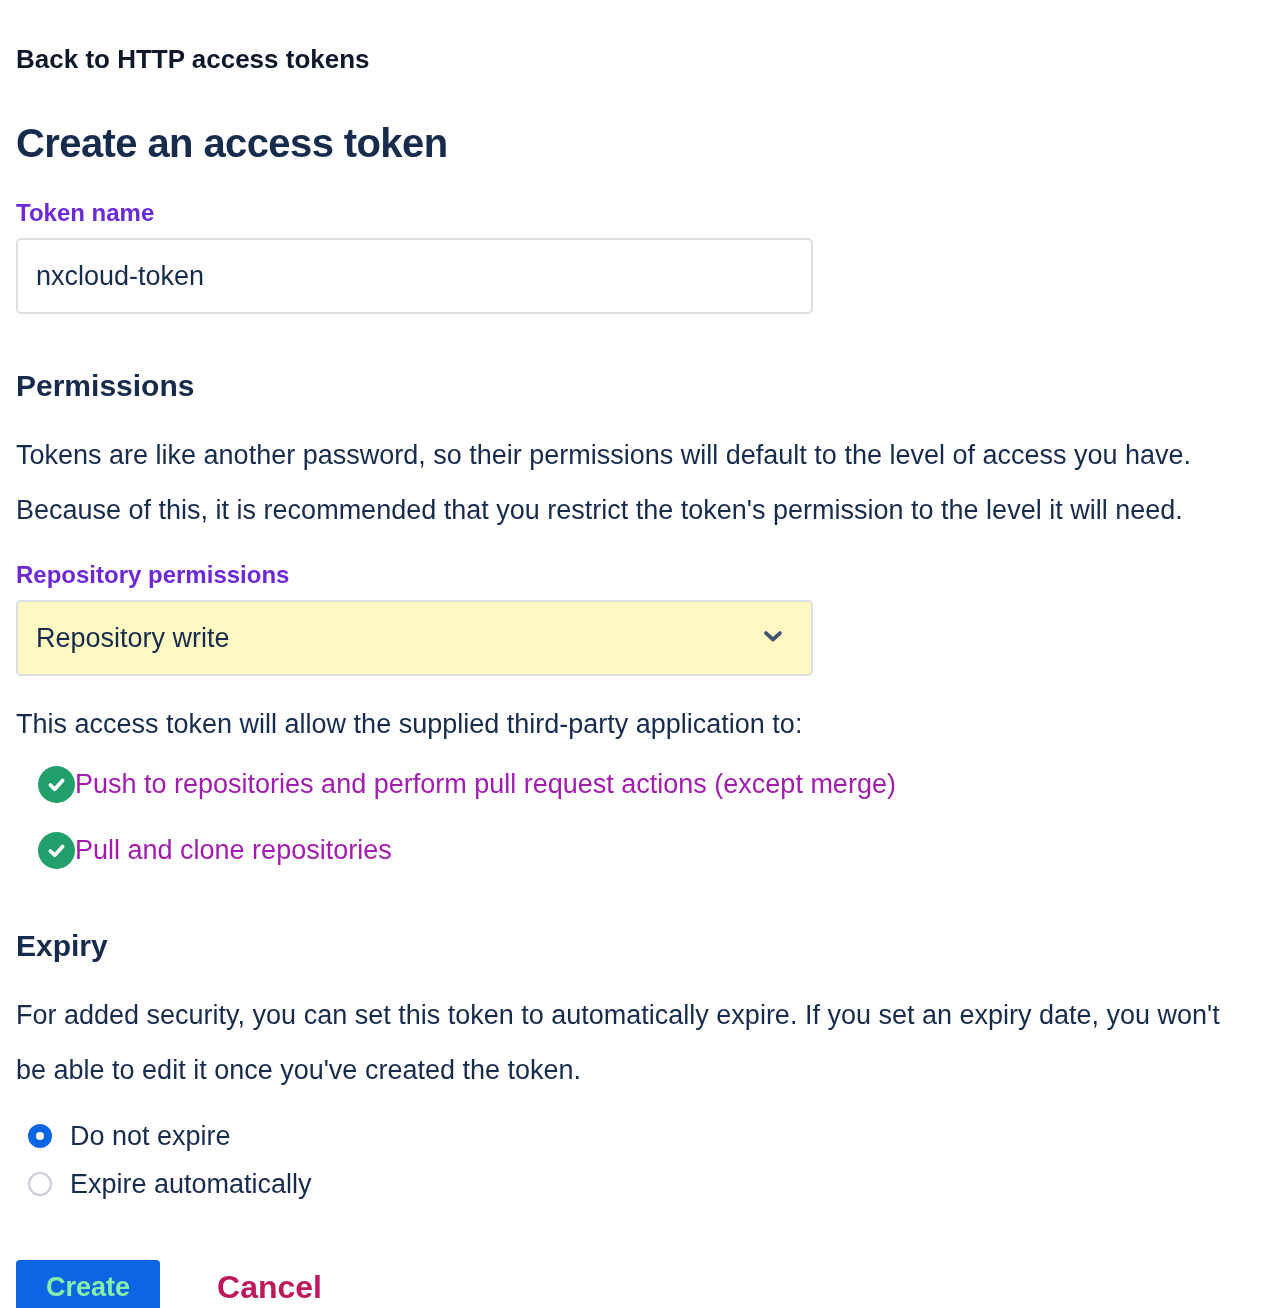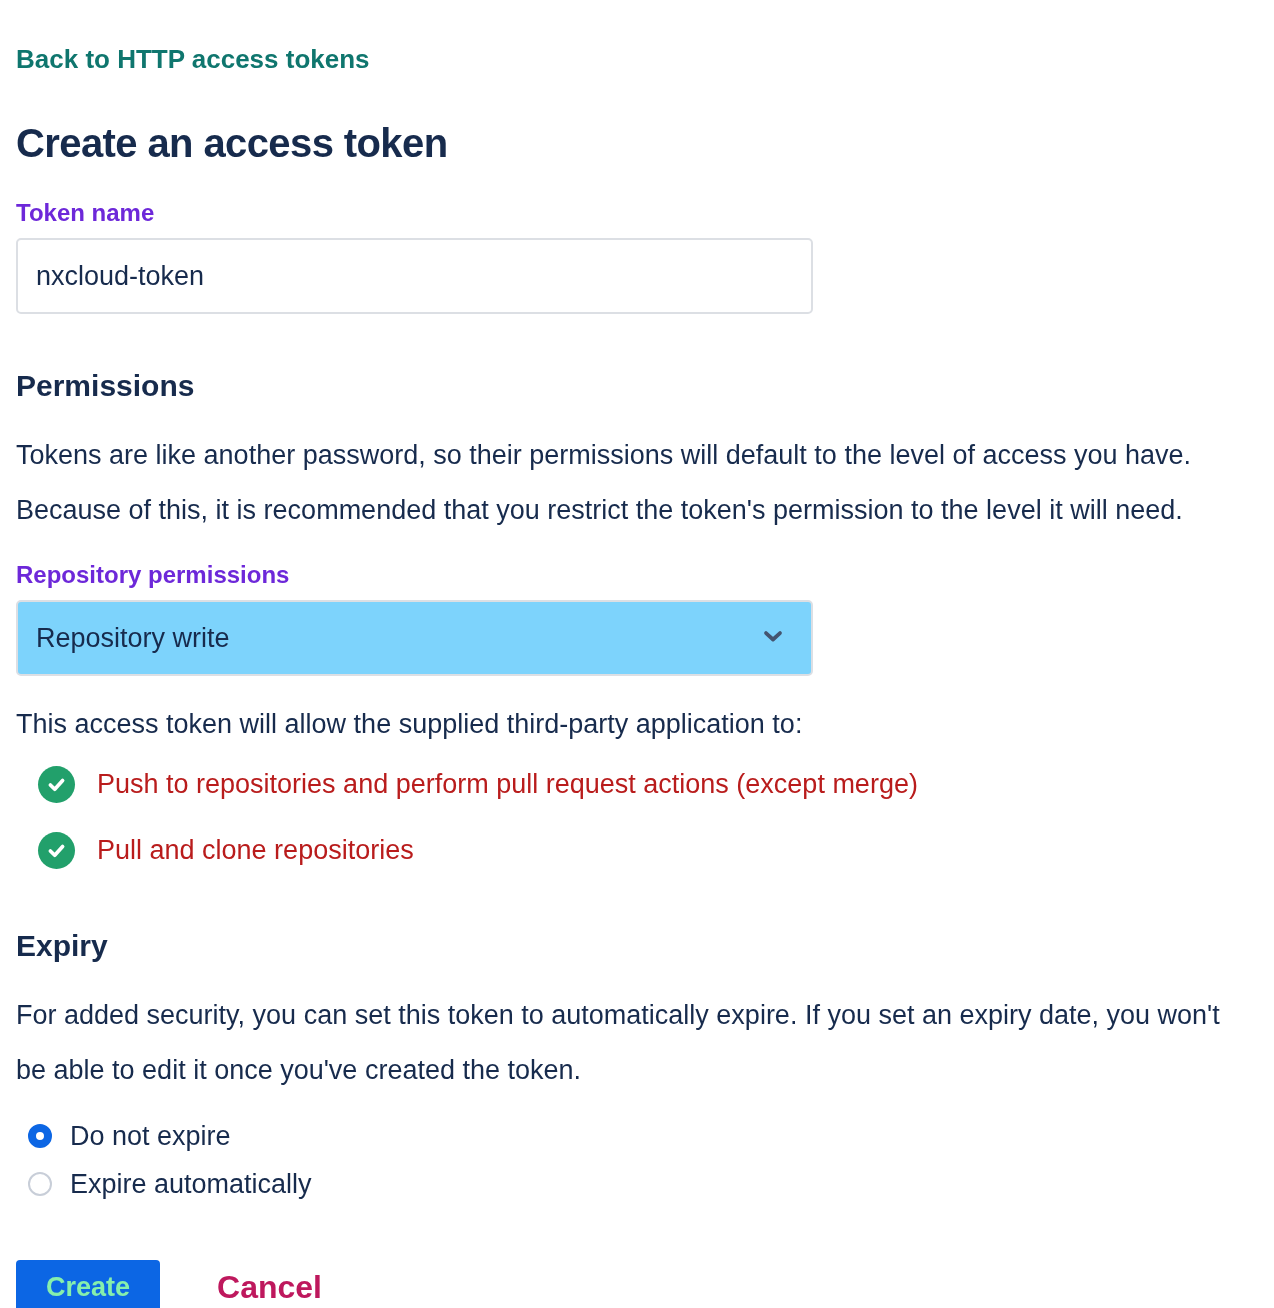--- a/index.html
+++ b/index.html
@@ -11,21 +11,21 @@
     color: #172B4D;
     overflow: hidden;
   }
   .container { padding: 44px 16px 0 16px; }
 
   
   .back-link {
     display: inline-block;
     font-size: 26px;
     font-weight: 700;
-    color: #0f766e;
+    color: #0f172a;
     text-decoration: none;
     line-height: 30px;
     cursor: pointer;
   }
 
   
   h1.page-title {
     margin-top: 48px;
     font-size: 40px;
     font-weight: 700;
@@ -78,21 +78,21 @@
     max-width: 1215px;
   }
 
   
   .select-control {
     margin-top: 12px;
     width: 797px;
     height: 76px;
     border: 2px solid #DCDFE4;
     border-radius: 5px;
-    background: #7dd3fc;
+    background: #fef9c3;
     display: flex;
     align-items: center;
     justify-content: space-between;
     padding: 0 24px 0 18px;
     cursor: pointer;
   }
   .select-control .select-value {
     font-size: 27px;
     color: #172B4D;
   }
@@ -113,23 +113,22 @@
     height: 37px;
     border-radius: 50%;
     background: #22A06B;
     display: flex;
     align-items: center;
     justify-content: center;
     flex: 0 0 auto;
   }
   .check-badge svg { width: 21px; height: 21px; }
   .capability-text {
-    margin-left: 22px;
-    font-size: 27px;
-    color: #b91c1c;
+    font-size: 27px;
+    color: #a21caf;
   }
 
   
   .radio-group { margin-top: 14px; }
   .radio-row {
     display: flex;
     align-items: center;
     height: 48px;
     padding-left: 12px;
     cursor: pointer;

